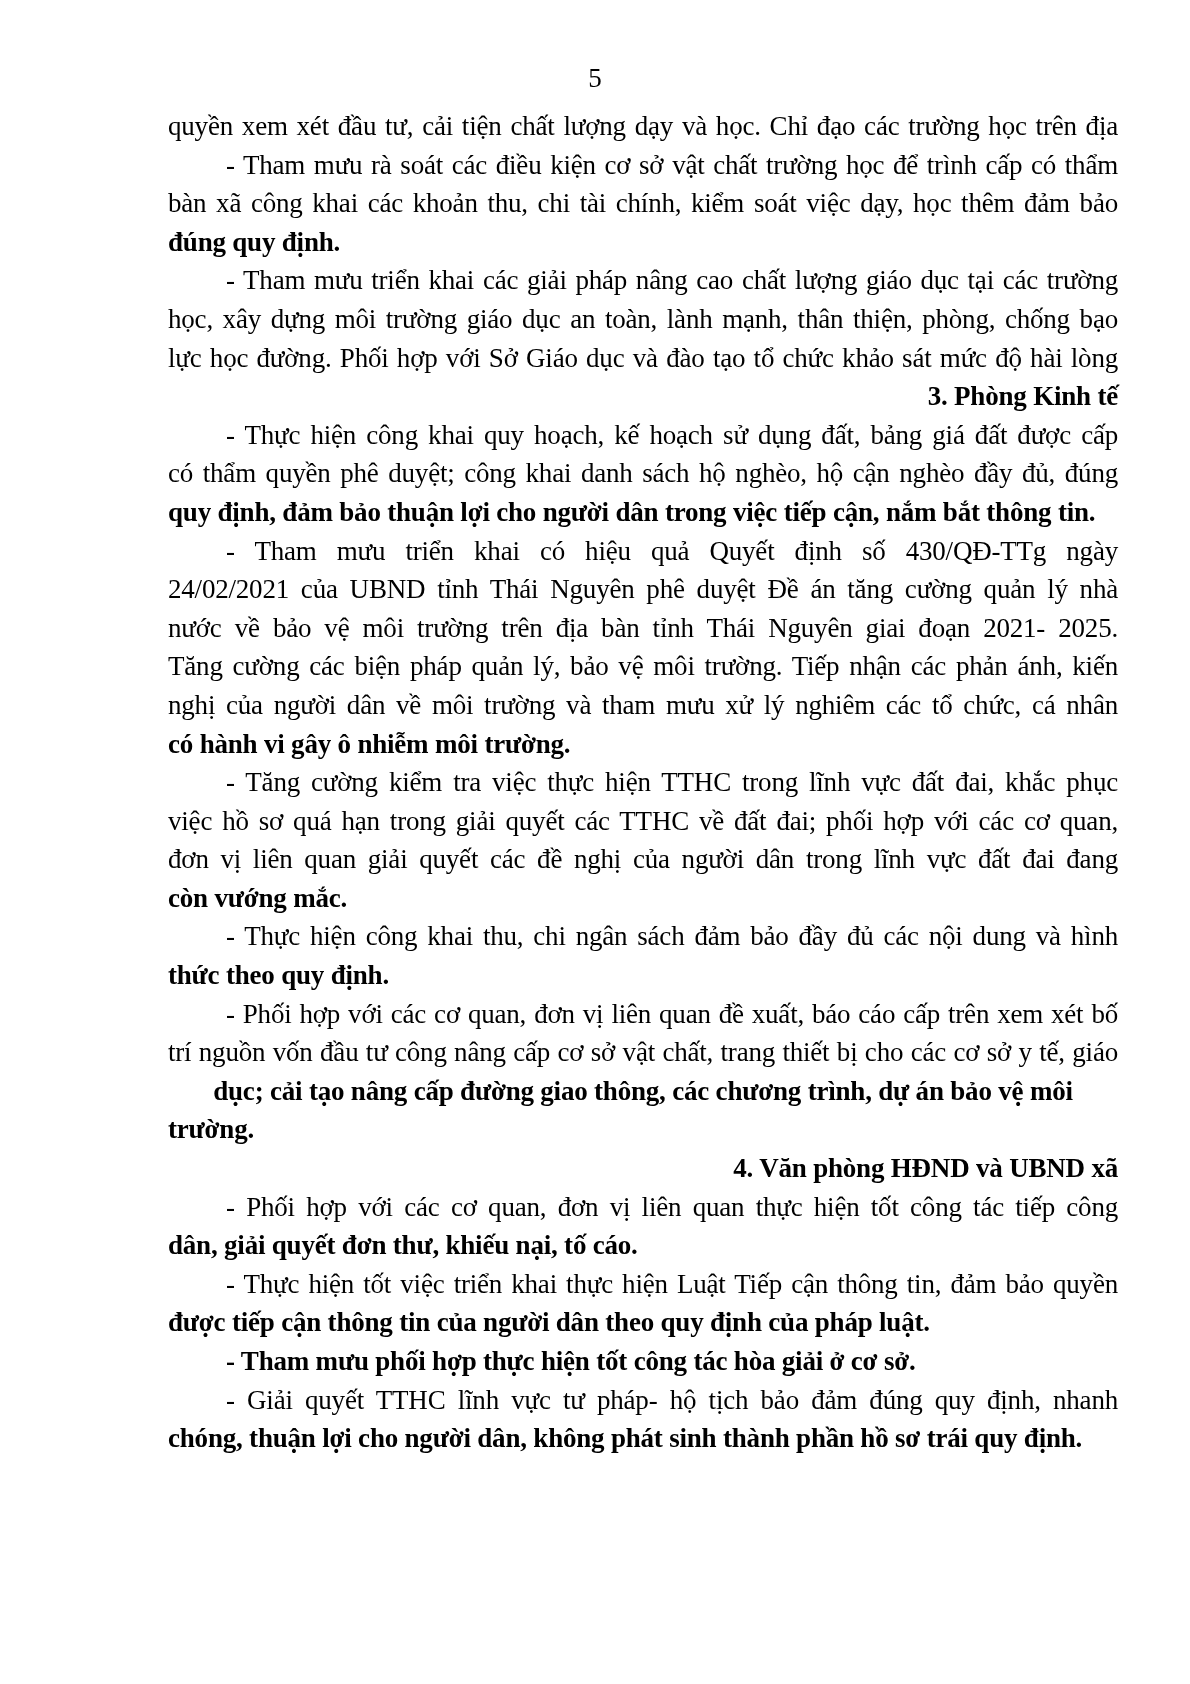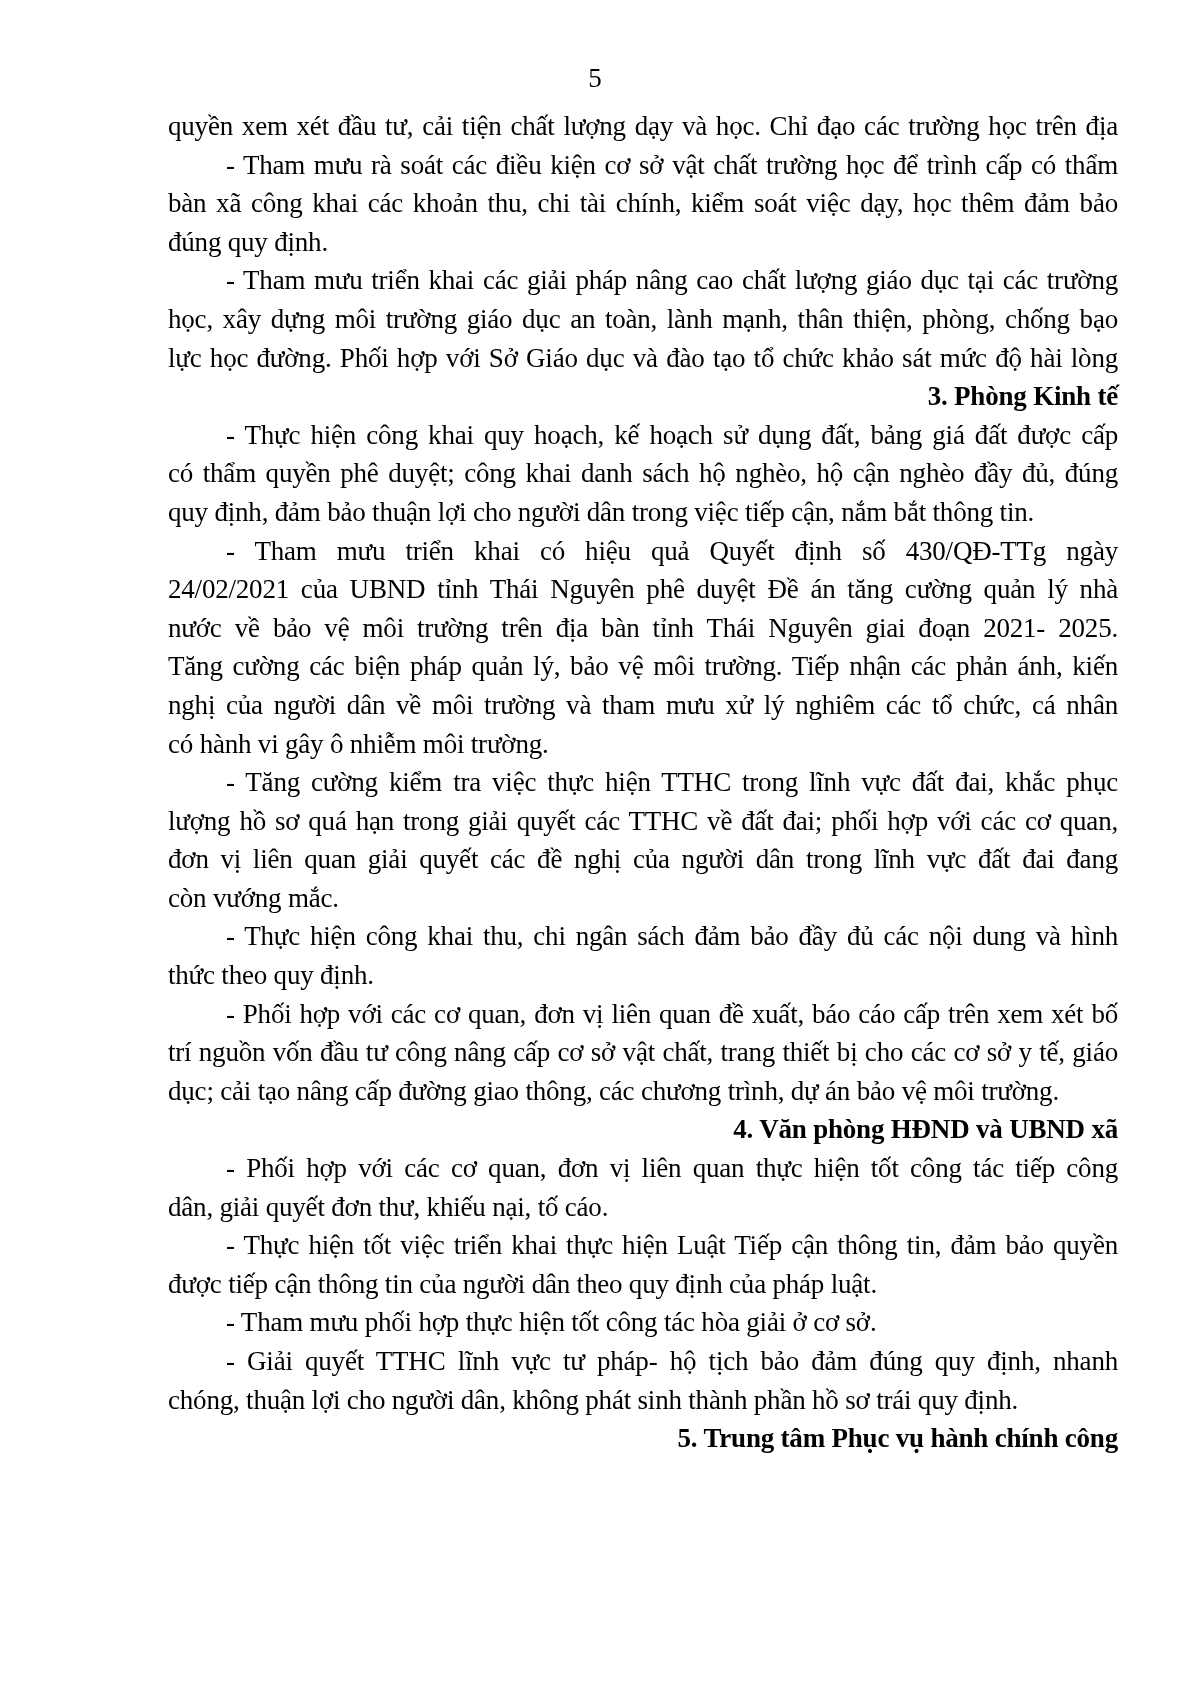--- a/index.html
+++ b/index.html
@@ -31,22 +31,23 @@
     font-size: 27px;
     line-height: 38.6px;
     letter-spacing: -0.2px;
     white-space: normal;
   }
   .just {
     text-align: justify;
     text-align-last: justify;
   }
   .last {
-    text-align: right;
+    text-align: center;
     text-align-last: left;
+    font-weight: bold;
   }
   .indent { text-indent: 58px; }
   .heading {
     font-weight: bold;
     font-size: 27px;
     line-height: 38.6px;
     letter-spacing: -0.2px;
     text-indent: 58px;
     text-align: right;
   }
@@ -77,21 +78,21 @@
       <div>
         <div class="line just indent">- Tham mưu triển khai có hiệu quả Quyết định số 430/QĐ-TTg ngày</div>
         <div class="line just">24/02/2021 của UBND tỉnh Thái Nguyên phê duyệt Đề án tăng cường quản lý nhà</div>
         <div class="line just">nước về bảo vệ môi trường trên địa bàn tỉnh Thái Nguyên giai đoạn 2021- 2025.</div>
         <div class="line just">Tăng cường các biện pháp quản lý, bảo vệ môi trường. Tiếp nhận các phản ánh, kiến</div>
         <div class="line just">nghị của người dân về môi trường và tham mưu xử lý nghiêm các tổ chức, cá nhân</div>
         <div class="line last">có hành vi gây ô nhiễm môi trường.</div>
       </div>
       <div>
         <div class="line just indent">- Tăng cường kiểm tra việc thực hiện TTHC trong lĩnh vực đất đai, khắc phục</div>
-        <div class="line just">lượng hồ sơ quá hạn trong giải quyết các TTHC về đất đai; phối hợp với các cơ quan,</div>
+        <div class="line just">việc hồ sơ quá hạn trong giải quyết các TTHC về đất đai; phối hợp với các cơ quan,</div>
         <div class="line just">đơn vị liên quan giải quyết các đề nghị của người dân trong lĩnh vực đất đai đang</div>
         <div class="line last">còn vướng mắc.</div>
       </div>
       <div>
         <div class="line just indent">- Thực hiện công khai thu, chi ngân sách đảm bảo đầy đủ các nội dung và hình</div>
         <div class="line last">thức theo quy định.</div>
       </div>
       <div>
         <div class="line just indent">- Phối hợp với các cơ quan, đơn vị liên quan đề xuất, báo cáo cấp trên xem xét bố</div>
         <div class="line just">trí nguồn vốn đầu tư công nâng cấp cơ sở vật chất, trang thiết bị cho các cơ sở y tế, giáo</div>
@@ -106,15 +107,14 @@
         <div class="line just indent">- Thực hiện tốt việc triển khai thực hiện Luật Tiếp cận thông tin, đảm bảo quyền</div>
         <div class="line last">được tiếp cận thông tin của người dân theo quy định của pháp luật.</div>
       </div>
       <div>
         <div class="line last indent">- Tham mưu phối hợp thực hiện tốt công tác hòa giải ở cơ sở.</div>
       </div>
       <div>
         <div class="line just indent">- Giải quyết TTHC lĩnh vực tư pháp- hộ tịch bảo đảm đúng quy định, nhanh</div>
         <div class="line last">chóng, thuận lợi cho người dân, không phát sinh thành phần hồ sơ trái quy định.</div>
       </div>
-      <div class="heading">5. Trung tâm Phục vụ hành chính công</div>
     </div>
 </div>
 
 </body></html>

